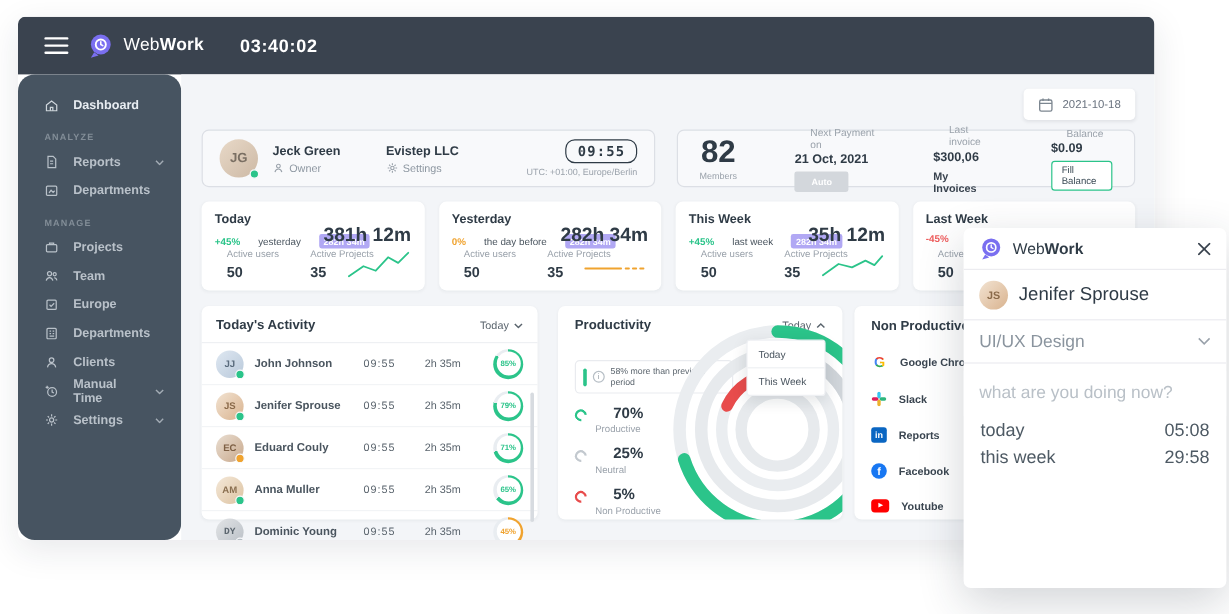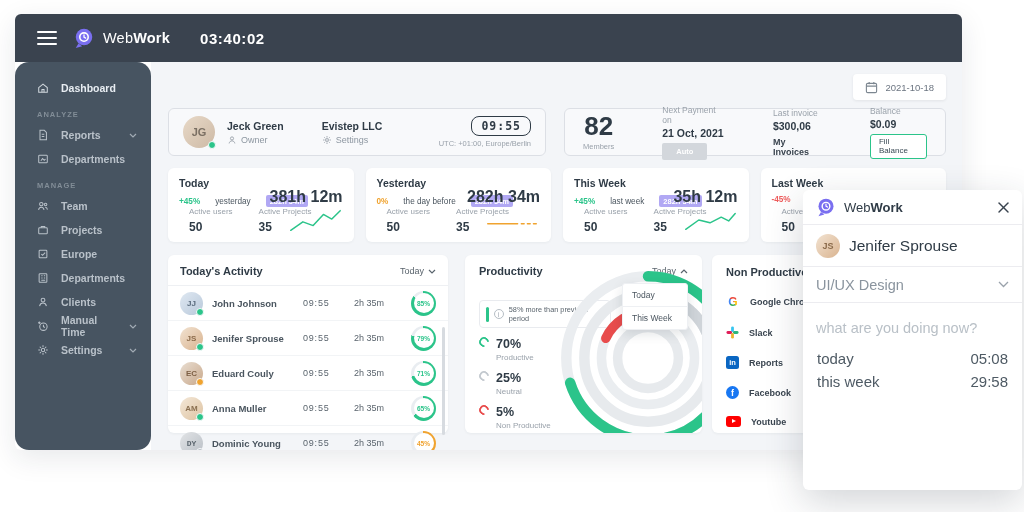--- a/index.html
+++ b/index.html
@@ -48,21 +48,21 @@
   .clockbox-wrap { margin-left:auto; text-align:right; }
   .clockbox { display:inline-block; border:1.6px solid #2f3b46; border-radius:8px; padding:2px 9px;
               font-family:"DejaVu Sans Mono", monospace; font-size:11.5px; font-weight:700; color:#2f3b46;
               letter-spacing:1px; }
   .tz { font-size:7.5px; color:#9aa2ab; margin-top:3px; }
 
   .billing-card { flex:1; padding:0 18px; gap:0; }
   .members-num { font-size:26px; font-weight:700; color:#2f3b46; line-height:1; text-align:center; }
   .members-lbl { font-size:7.5px; color:#9aa2ab; text-align:center; margin-top:3px; }
   .bill-col { margin-left:48px; }
-  .bill-lbl { font-size:8.5px; color:#9aa2ab; }
+  .bill-lbl { font-size:8.5px; color:#9aa2ab;margin-left:13px; }
   .bill-val { font-size:10.5px; font-weight:700; color:#2f3b46; margin-top:2px; }
   .auto-badge { display:inline-block; margin-top:4px; background:#d3d7dc; color:#fff; font-size:7.5px;
                 font-weight:700; padding:4px 14px; border-radius:2px; }
   .link-strong { font-size:9px; font-weight:700; color:#39434e; margin-top:5px; cursor:pointer; }
   .fill-btn { display:inline-block; margin-top:4px; border:1px solid #2bc48a; border-radius:3px; background:#fff;
               font-size:8px; color:#3a4a55; padding:2.5px 8px; cursor:pointer; }
 
   
   .stats-row { position:absolute; top:106px; left:17px; right:16px; height:74px; display:flex; gap:12px; }
   .stat-card { flex:1; background:#fff; border-radius:6px; box-shadow:0 1px 3px rgba(20,30,40,.05);
@@ -113,21 +113,21 @@
   .prod-menu div { font-size:8.5px; color:#4a555f; padding:6px 9px; cursor:pointer; }
   .prod-menu div:first-child { border-bottom:1px solid #eef0f3; }
   .note-box { position:absolute; left:14px; top:45px; width:132px; border:1px solid #e9ebef; border-radius:4px;
               display:flex; align-items:center; gap:5px; padding:4px 6px; background:#fff; }
   .note-bar { width:3px; height:15px; border-radius:2px; background:#2bc48a; }
   .info-i { width:10px; height:10px; border:1px solid #b6bec5; border-radius:50%; color:#9aa2ab; font-size:6.5px;
             display:flex; align-items:center; justify-content:center; flex:0 0 auto; }
   .note-text { font-size:7.3px; color:#5a646d; }
   .legend { position:absolute; left:14px; top:82px; }
   .leg-item { margin-bottom:9px; }
-  .leg-top { display:flex; align-items:flex-start; gap:7px; }
+  .leg-top { display:flex; align-items:flex-end; gap:22px; }
   .arc { width:10px; height:10px; border-radius:50%; border:2px solid currentColor; border-right-color:transparent;
          transform:rotate(40deg); }
   .leg-val { font-size:12.5px; font-weight:700; color:#2f3b46; }
   .leg-lbl { font-size:8px; color:#9aa2ab; margin:2px 0 0 17px; }
   .donut { position:absolute; left:88px; top:8px; }
 
   .nonprod { flex:1; margin-left:10px; padding:11px 14px; }
   .app-row { display:flex; align-items:center; gap:10px; margin-top:17px; }
   .app-name { font-size:9px; font-weight:600; color:#3a4550; }
   .i-google { font-size:12px; font-weight:700; width:14px; text-align:center;
@@ -205,33 +205,33 @@
     <div class="side-item">
       <svg width="12" height="12" viewBox="0 0 14 14" fill="none" stroke="#b9c1c9" stroke-width="1.2">
           <rect x="2" y="2.5" width="10" height="9" rx="1"></rect>
           <path d="M4.5 9l2-2.5 2 2L10 7"></path>
         </svg>
       <span class="grow">Departments</span>
     </div>
     <div class="side-section">MANAGE</div>
     <div class="side-item">
       <svg width="12" height="12" viewBox="0 0 14 14" fill="none" stroke="#b9c1c9" stroke-width="1.2">
+          <rect x="2" y="4.5" width="10" height="7" rx="1"></rect>
+          <path d="M5 4.5V3h4v1.5"></path>
+        </svg>
+      <span class="grow">Projects</span>
+    </div>
+    <div class="side-item">
+      <svg width="12" height="12" viewBox="0 0 14 14" fill="none" stroke="#b9c1c9" stroke-width="1.2">
           <circle cx="5" cy="4.8" r="2"></circle>
           <path d="M1.8 11.5c.4-2 1.6-3 3.2-3s2.8 1 3.2 3"></path>
           <circle cx="10" cy="5.3" r="1.5"></circle>
           <path d="M9.6 8.5c1.4.2 2.3 1.1 2.6 2.8"></path>
         </svg>
       <span class="grow">Team</span>
-    </div>
-    <div class="side-item">
-      <svg width="12" height="12" viewBox="0 0 14 14" fill="none" stroke="#b9c1c9" stroke-width="1.2">
-          <rect x="2" y="4.5" width="10" height="7" rx="1"></rect>
-          <path d="M5 4.5V3h4v1.5"></path>
-        </svg>
-      <span class="grow">Projects</span>
     </div>
     <div class="side-item">
       <svg width="12" height="12" viewBox="0 0 14 14" fill="none" stroke="#b9c1c9" stroke-width="1.2">
           <rect x="2.5" y="2.5" width="9" height="9" rx="1"></rect>
           <path d="M5 7l1.5 1.5L9.5 5.5"></path>
         </svg>
       <span class="grow">Europe</span>
     </div>
     <div class="side-item">
       <svg width="12" height="12" viewBox="0 0 14 14" fill="none" stroke="#b9c1c9" stroke-width="1.2">

